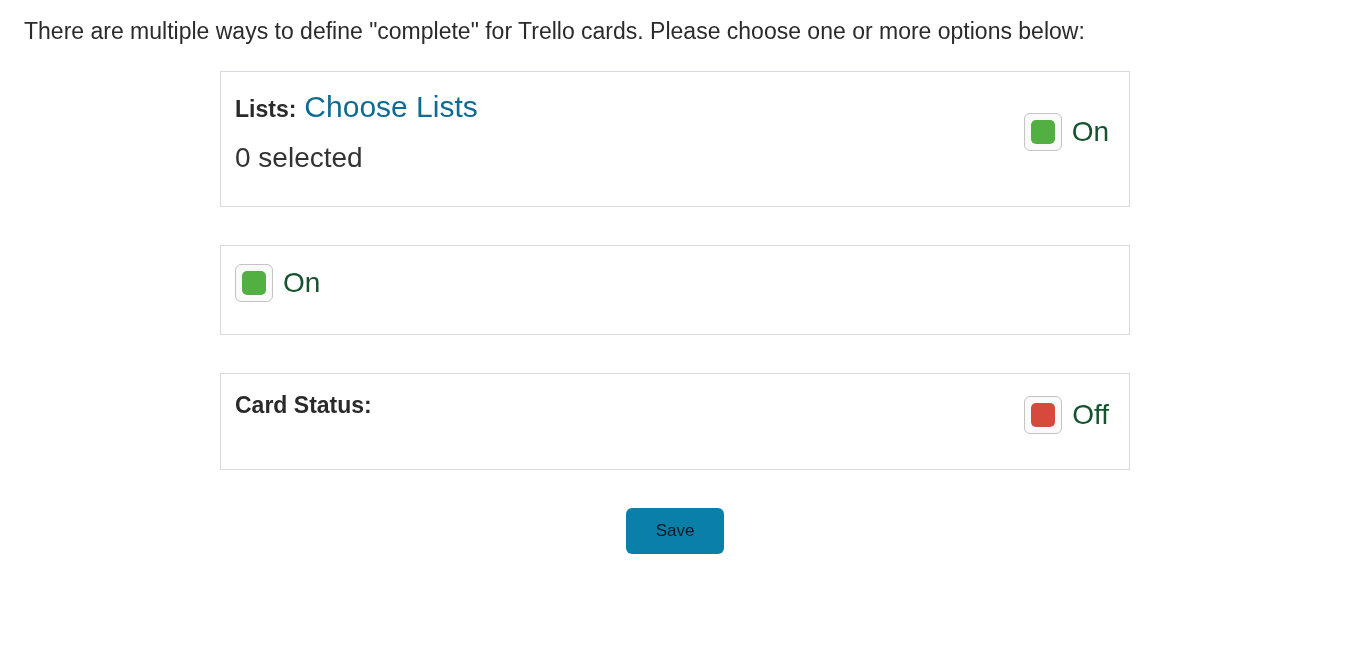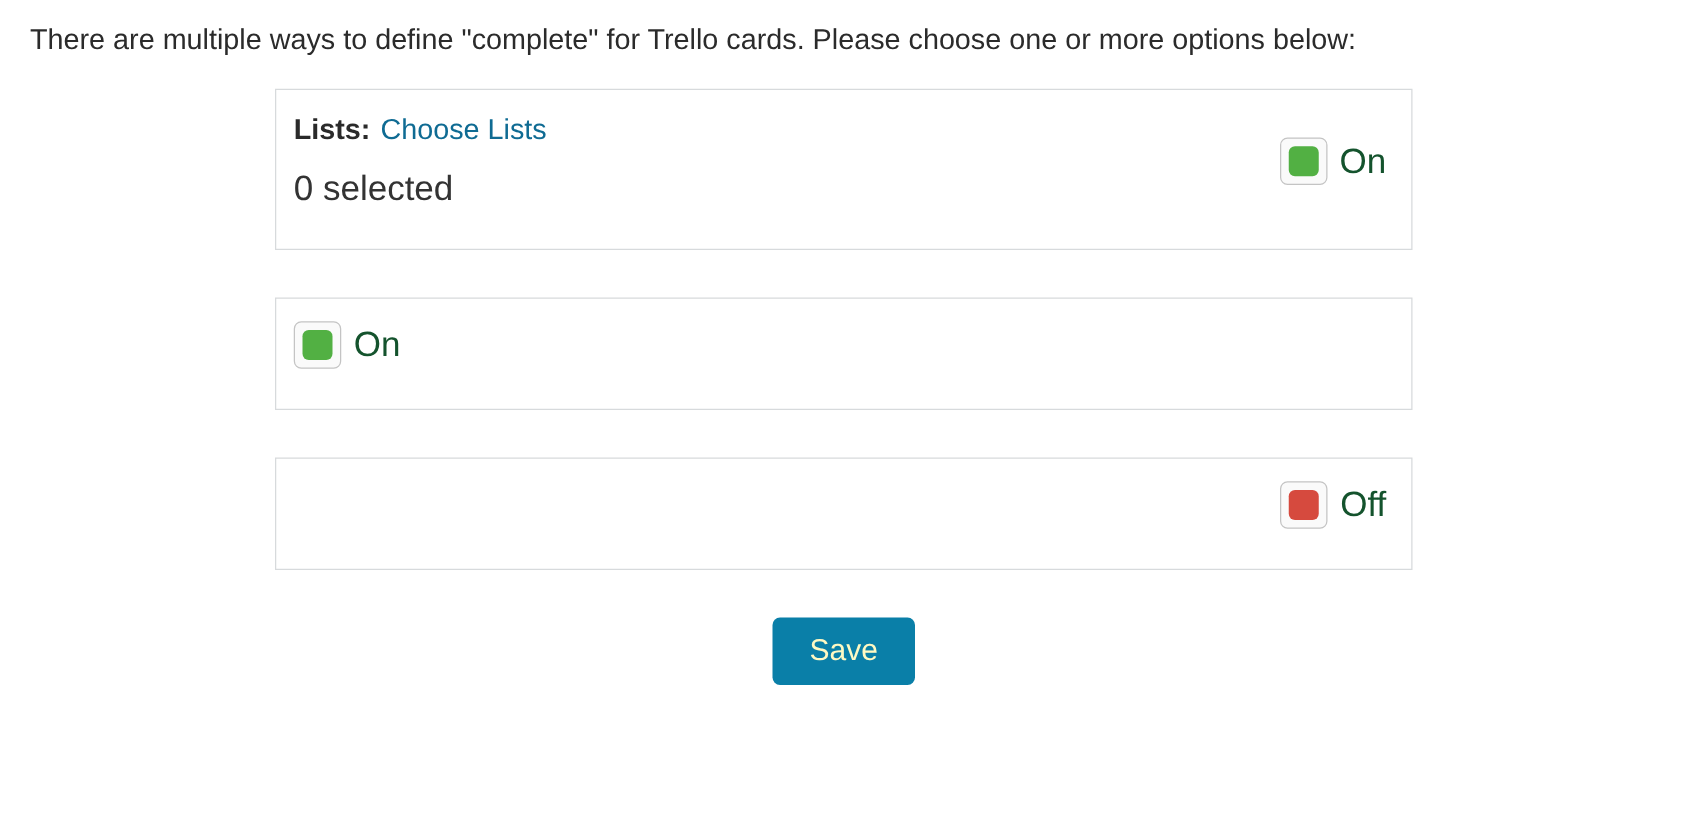--- a/index.html
+++ b/index.html
@@ -42,21 +42,21 @@
       align-items: baseline;
       gap: 8px;
       margin-bottom: 18px;
     }
     .option-title {
       font-size: 23px;
       font-weight: 700;
       color: #2a2a2a;
     }
     .choose-link {
-      font-size: 23px;
+      font-size: 30px;
       color: #0f6b93;
       cursor: pointer;
       text-decoration: none;
     }
     .option-value {
       font-size: 28px;
       color: #333;
     }
     .toggle-wrap {
       display: flex;
@@ -88,24 +88,24 @@
     .toggle-label {
       font-size: 28px;
       color: #14532d;
     }
     .save-row {
       text-align: center;
       margin-top: 12px;
     }
     .save-btn {
       background: #0a7fa8;
-      color: #fef9c3;
+      color: #0f172a;
       border: none;
       border-radius: 6px;
-      font-size: 24px;
+      font-size: 17px;
       padding: 13px 30px;
       cursor: pointer;
       display: inline-block;
     }
   </style>
 </head>
 <body>
 
 <div class="instruction">There are multiple ways to define "complete" for Trello cards. Please choose one or more options below:</div>
 
@@ -131,20 +131,23 @@
     <div class="toggle-wrap">
       <div class="toggle-box">
         <div class="toggle-inner toggle-on"></div>
       </div>
       <span class="toggle-label">On</span>
     </div>
   </div>
 
   <div class="option-card">
     <div class="option-left">
+      <div class="option-title-row">
+        <span class="option-title">Card Status:</span>
+      </div>
     </div>
     <div class="toggle-wrap">
       <div class="toggle-box">
         <div class="toggle-inner toggle-off"></div>
       </div>
       <span class="toggle-label">Off</span>
     </div>
   </div>
 
   <div class="save-row">

